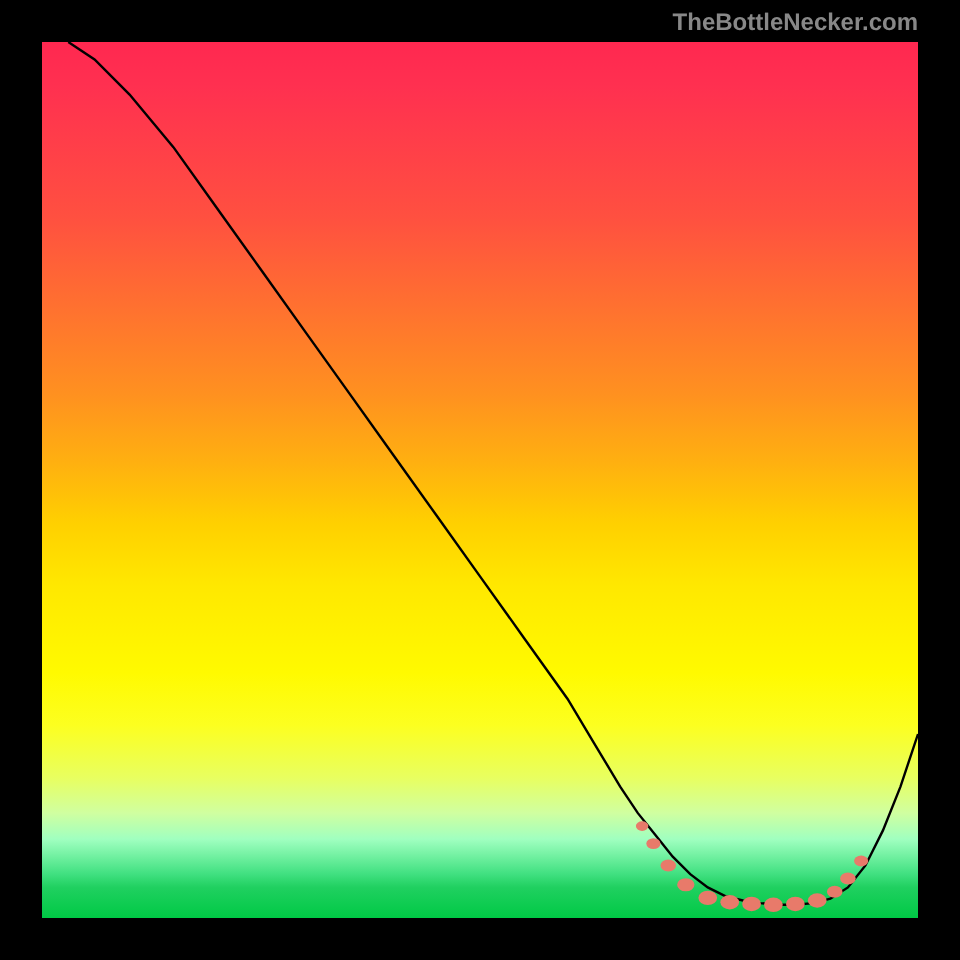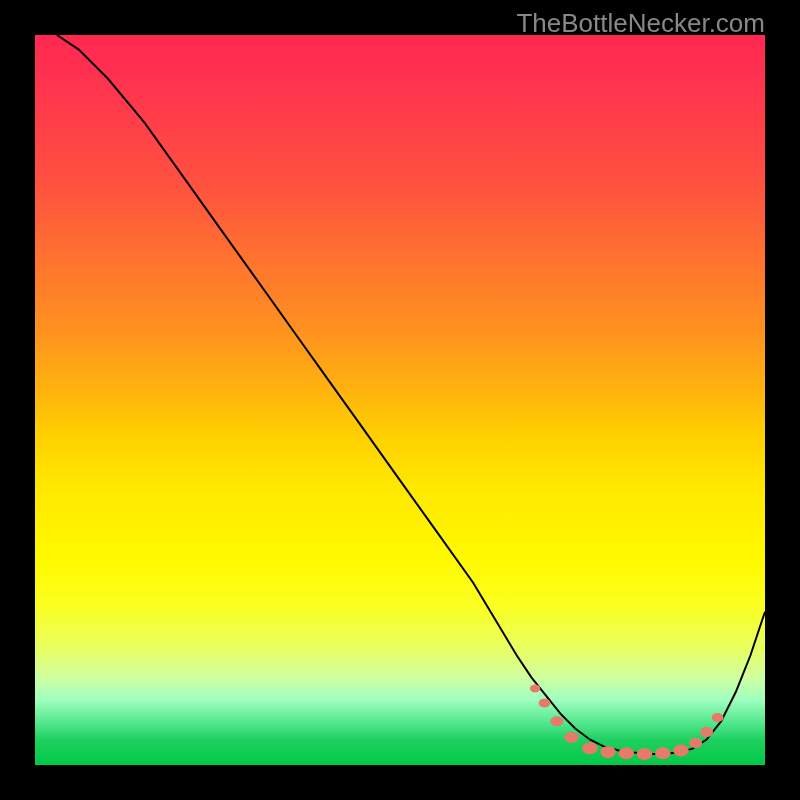--- a/index.html
+++ b/index.html
@@ -40,22 +40,22 @@
         #20d060 96.5%,
         #00c945 100%
       );
     }
     .watermark {
       position: absolute;
       top: 8px;
       right: 35px;
       color: #888;
       font-family: Arial, sans-serif;
-      font-size: 26px;
-      font-weight: normal;
+      font-size: 20px;
+      font-weight: bold;
     }
     .curve-svg {
       position: absolute;
       left: 35px;
       top: 35px;
       width: 730px;
       height: 730px;
     }
   </style>
 </head>

